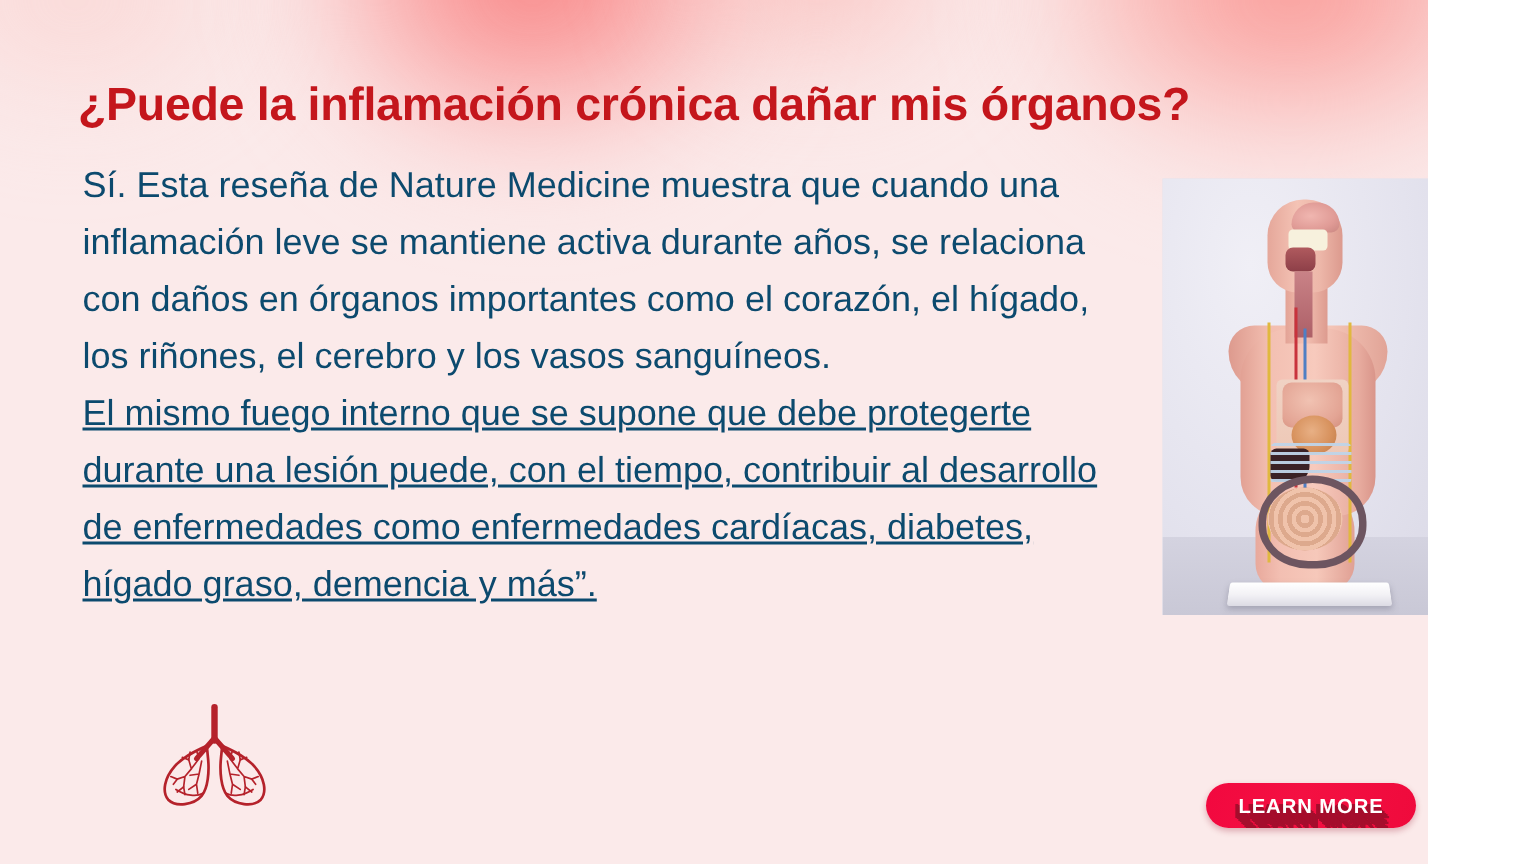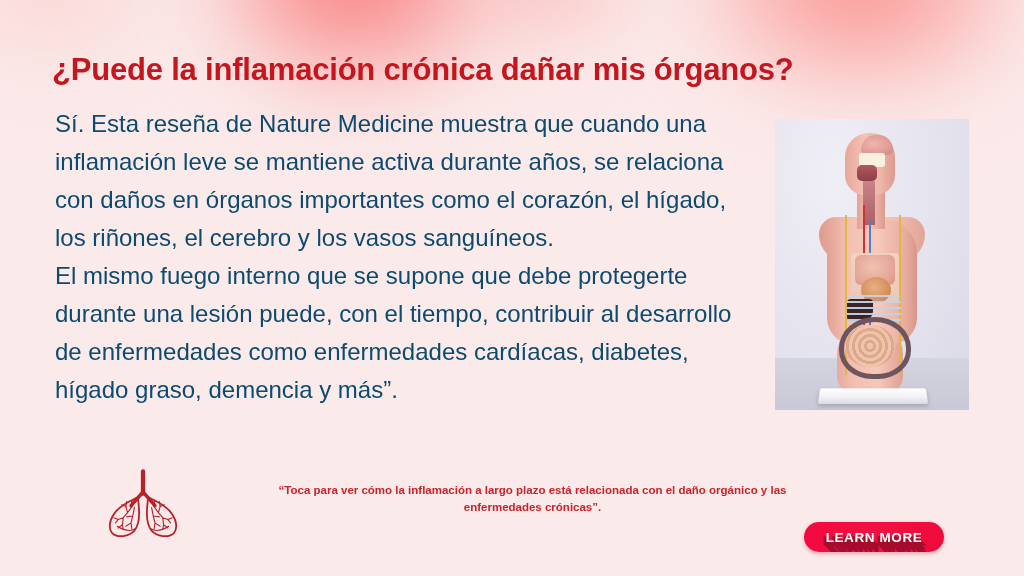--- a/index.html
+++ b/index.html
@@ -2,21 +2,21 @@
 <html><head>
 <meta charset="utf-8">
 <style>
   html, body {
     margin: 0;
     padding: 0;
     background: #ffffff;
   }
   #slide {
     position: relative;
-    width: 1024px;
+    width: 952px;
     height: 576px;
     overflow: hidden;
     background: #fbeaea;
     font-family: "Liberation Sans", sans-serif;
   }
 
   
   .bg-layer {
     position: absolute;
     inset: 0;
@@ -71,21 +71,21 @@
   .body-copy {
     position: absolute;
     left: 55px;
     top: 105px;
     width: 700px;
     color: #0c4a6e;
     font-size: 24px;
     line-height: 38px;
   }
   .body-copy p { margin: 0; }
-  .body-copy p + p { margin-top: 0px; }
+  .body-copy p + p { margin-top: 0px; text-decoration: underline; }
 
   
   .photo {
     position: absolute;
     left: 775px;
     top: 119px;
     width: 194px;
     height: 291px;
     overflow: hidden;
     background: #e2e1ec;
@@ -367,20 +367,19 @@
 
       <g stroke-width="1.3">
         <path d="M62 44 L68 52 L73 58 M68 52 L70 45 M73 58 L79 60 M73 58 L74 66 M62 44 L64 38"></path>
         <path d="M60 46 L62 56 L64 64 M62 56 L69 57 M64 64 L70 68 M64 64 L63 71"></path>
         <path d="M70 45 L75 43 M70 45 L69 39 M79 60 L84 58 M79 60 L82 64"></path>
         <path d="M74 66 L79 70 M74 66 L73 72"></path>
       </g>
     </svg>
   </div>
 
-  <div class="caption">“Toca para ver cómo la inflamación a largo plazo está relacionada con el daño orgánico y las enfermedades crónicas”.</div>
 
   <div class="cta">
     <div class="cta-shadowtext">LEARN MORE</div>
     <div class="cta-label">LEARN MORE</div>
   </div>
 
 </div>
 
 </body></html>

